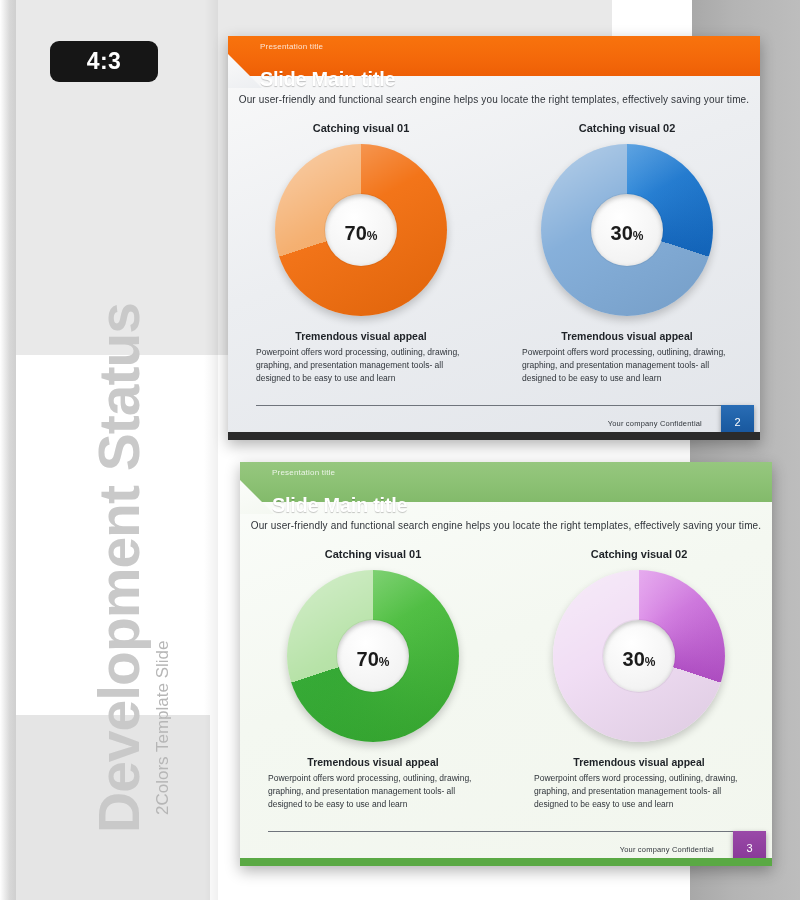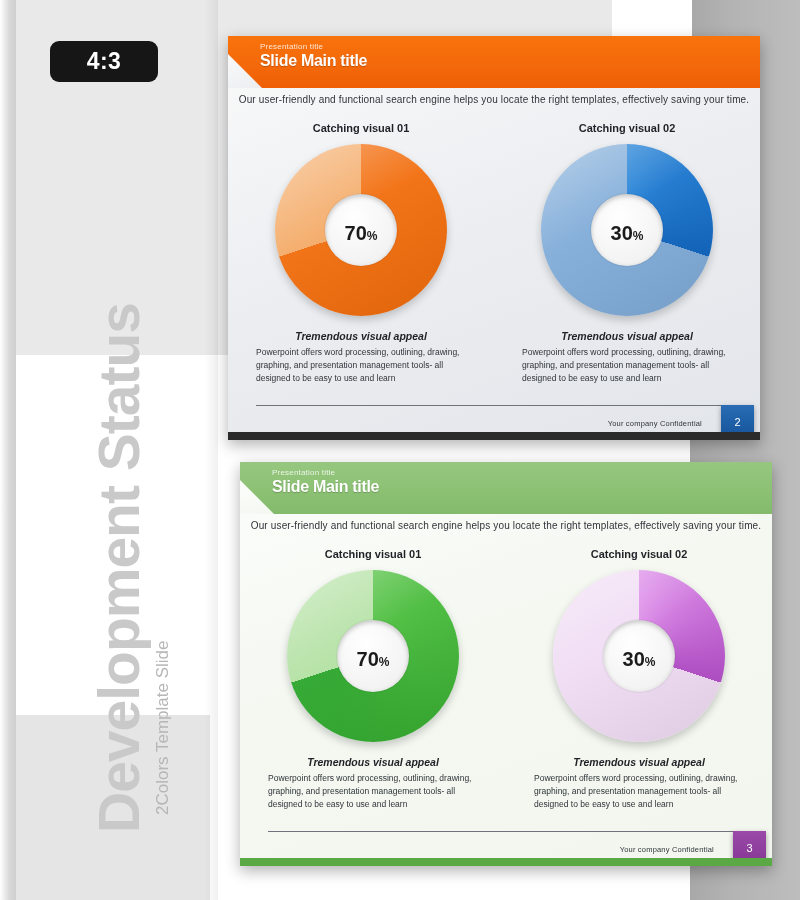--- a/index.html
+++ b/index.html
@@ -64,36 +64,36 @@
 
   .slide-body{position:absolute;left:0;top:0;width:100%;height:100%;}
   #slide-1 .slide-body{background:linear-gradient(160deg,#fafafa 0%,#eceef1 45%,#e2e5ea 100%);}
   #slide-2 .slide-body{background:linear-gradient(160deg,#fbfdfa 0%,#f4f8f1 45%,#f2f6ee 100%);}
 
   .slide-bottombar{position:absolute;left:0;bottom:0;width:100%;height:8px;}
   #slide-1 .slide-bottombar{background:#2b2b2b;}
   #slide-2 .slide-bottombar{background:#5aa944;}
 
   
-  .slide-header{position:absolute;left:0;top:0;width:100%;height:52px;}
+  .slide-header{position:absolute;left:0;top:0;width:100%;height:40px;}
   #slide-1 .slide-header{background:linear-gradient(180deg,#f8730d 0%,#f4690a 55%,#ee5f06 100%);}
   #slide-2 .slide-header{background:linear-gradient(180deg,#96c77f 0%,#8cc174 55%,#83ba6b 100%);}
 
   
   .header-notch{position:absolute;left:0;top:18px;width:34px;height:34px;}
   #slide-1 .header-notch{
     background:linear-gradient(160deg,#fafafa 0%,#eceef1 100%);
     clip-path:polygon(0 0,34px 34px,0 34px);}
   #slide-2 .header-notch{
     background:linear-gradient(160deg,#fbfdfa 0%,#f4f8f1 100%);
     clip-path:polygon(0 0,34px 34px,0 34px);}
 
   .pres-title{position:absolute;left:32px;top:6px;font-size:8px;
     color:rgba(255,255,255,0.82);letter-spacing:0.2px;}
-  .slide-title{position:absolute;left:32px;top:16px;font-size:16px;
+  .slide-title{position:absolute;left:32px;top:32px;font-size:20px;
     font-weight:bold;color:#ffffff;letter-spacing:-0.3px;
     text-shadow:0 1px 1px rgba(0,0,0,0.22);}
 
   .lead-text{position:absolute;left:0;top:58px;width:100%;text-align:center;
     font-size:10px;color:#30343a;letter-spacing:0.15px;}
 
   
   .cols{position:absolute;left:0;top:86px;width:100%;height:280px;
     display:flex;}
   .col{width:50%;display:flex;flex-direction:column;align-items:center;}
@@ -107,21 +107,21 @@
     background:linear-gradient(150deg,rgba(255,255,255,0.45) 0%,rgba(255,255,255,0.06) 42%,rgba(0,0,0,0.08) 100%);
     pointer-events:none;}
   .donut-hole{position:absolute;left:50px;top:50px;width:72px;height:72px;
     border-radius:50%;
     background:radial-gradient(circle at 40% 32%,#ffffff 0%,#f3f3f3 70%,#e9e9e9 100%);
     box-shadow:inset 0 2px 5px rgba(0,0,0,0.22), 0 0 0 1px rgba(0,0,0,0.05);
     display:flex;align-items:baseline;justify-content:center;}
   .donut-val{font-size:20px;font-weight:bold;color:#1b1b1b;margin-top:28px;}
   .donut-pct{font-size:12px;font-weight:bold;color:#1b1b1b;}
 
-  .col-subheading{font-size:10.5px;font-weight:bold;color:#1e2227;margin-top:14px;font-style:italic;}
+  .col-subheading{font-size:10.5px;font-weight:bold;color:#1e2227;margin-top:14px;}
   .col-desc{font-size:8.5px;color:#2f343a;text-align:left;line-height:1.5;
     margin-top:4px;width:210px;}
 
   
   .footer-rule{position:absolute;left:28px;bottom:34px;width:476px;height:1px;
     background:#6f747c;}
   .footer-note{position:absolute;right:58px;bottom:12px;font-size:7.5px;
     color:#31363c;letter-spacing:0.2px;margin-left:20px;}
   .page-box{position:absolute;right:6px;bottom:2px;width:33px;height:33px;
     display:flex;align-items:center;justify-content:center;

